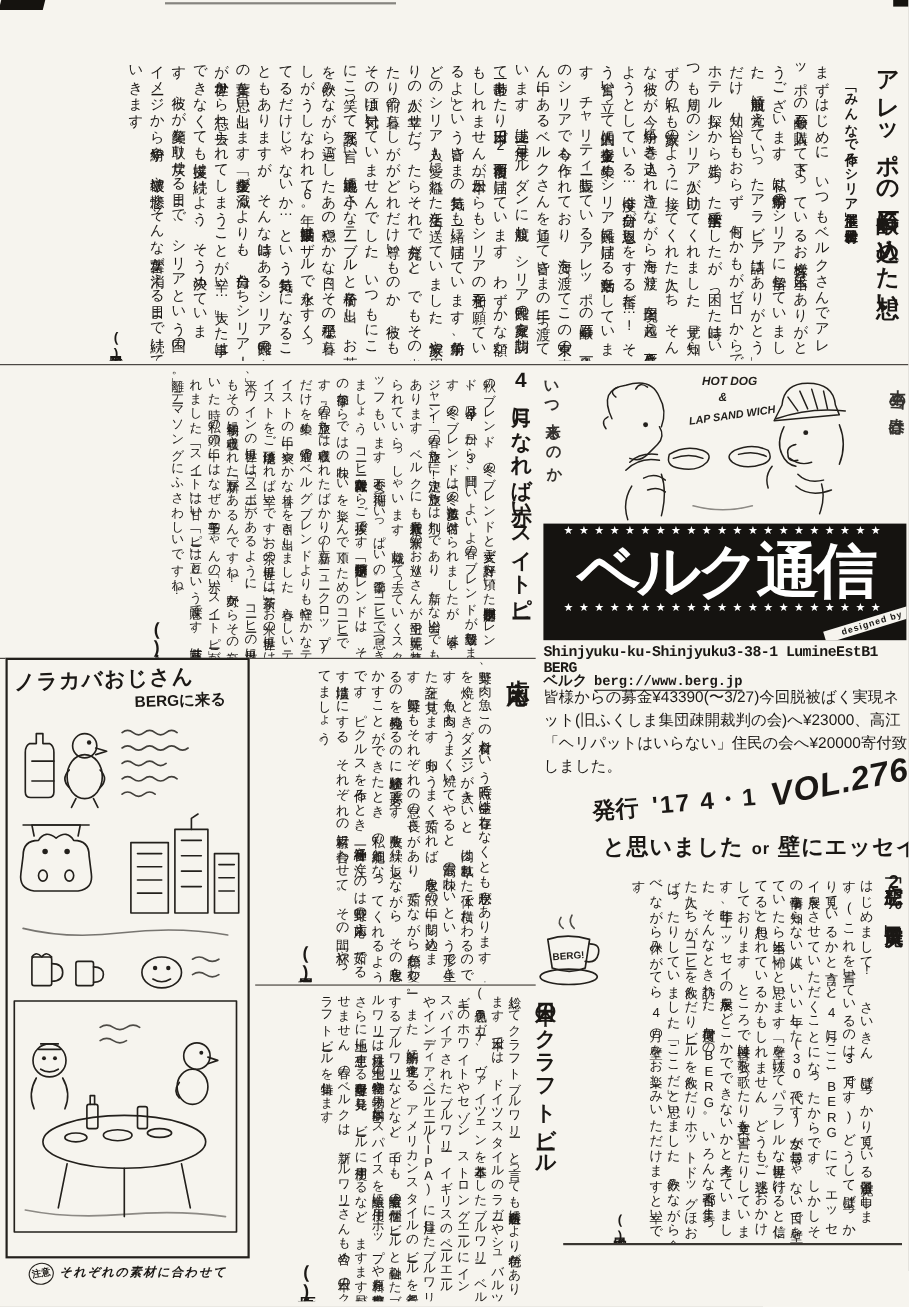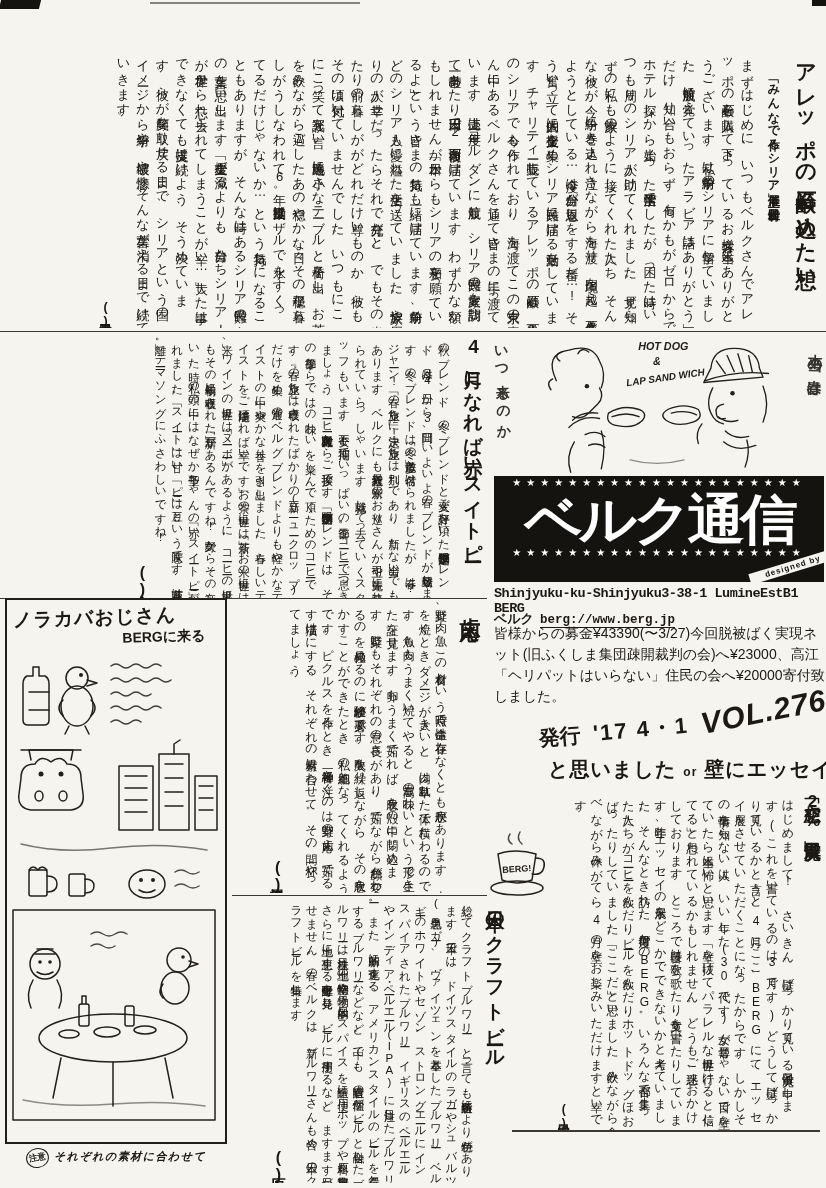--- a/index.html
+++ b/index.html
@@ -22,21 +22,21 @@
   
   #a-sweet{left:8px;top:336px;width:478px;height:262px;}
   #a-sweet .t{font-size:19px;margin-left:8px;}
   #a-sweet .b{font-size:11.5px;line-height:1.45;}
   
   #a-texture{left:232px;top:601px;width:252px;height:292px;}
   #a-texture .t{font-size:21px;margin-left:7px;letter-spacing:2px;}
   #a-texture .b{font-size:12px;line-height:1.35;}
   
   #essay-head{left:548px;top:756px;font-size:20px;font-weight:900;letter-spacing:1px;white-space:nowrap;}
-  #essay-head .or{font-size:12px;font-weight:700;padding:0 7px;}
+  #essay-head .or{font-size:15px;font-weight:700;padding:0 7px;}
   #a-essay{left:494px;top:792px;width:330px;height:338px;}
   #a-essay .t{font-size:17px;margin-left:6px;}
   #a-essay .b{font-size:12px;line-height:1.33;}
   #a-essay .sg{font-size:12px;}
   
   #a-beer{left:228px;top:897px;width:280px;height:286px;}
   #a-beer .t{font-size:19px;margin-left:8px;letter-spacing:1px;}
   #a-beer .b{font-size:11.5px;line-height:1.35;}
   
   #illo{left:492px;top:332px;width:334px;height:144px;}

